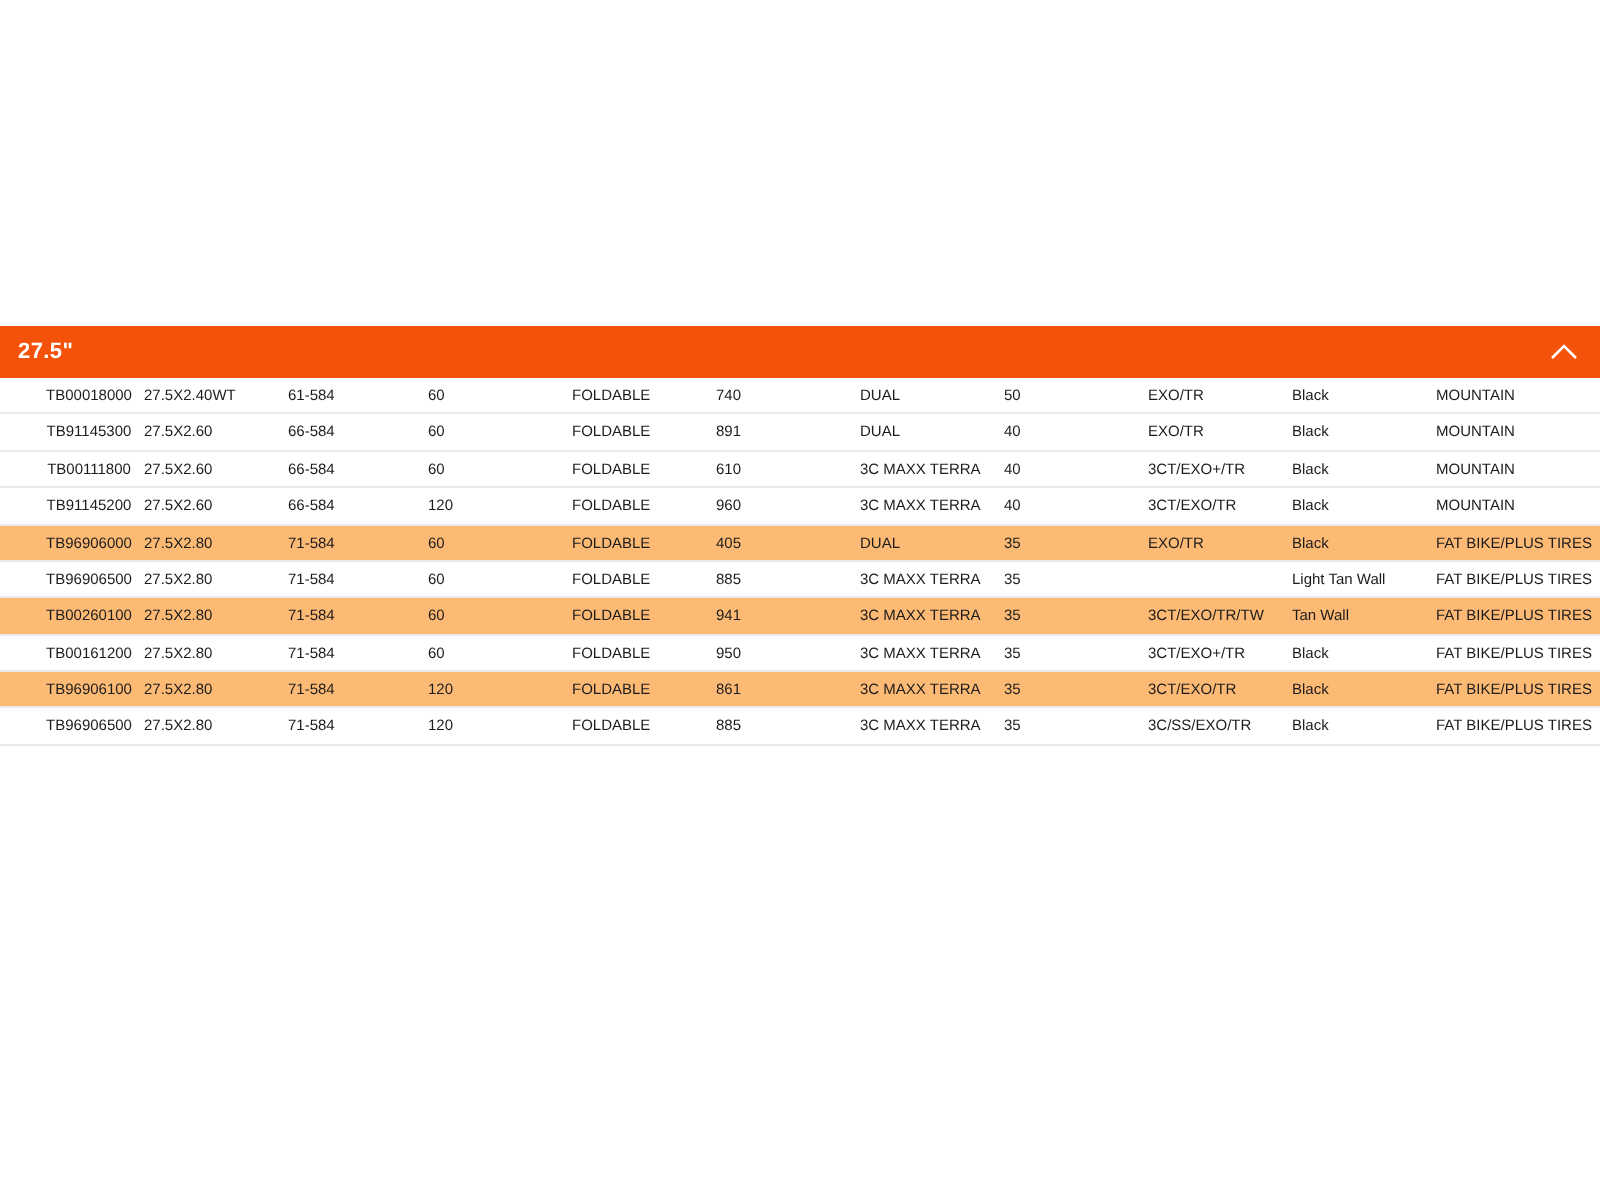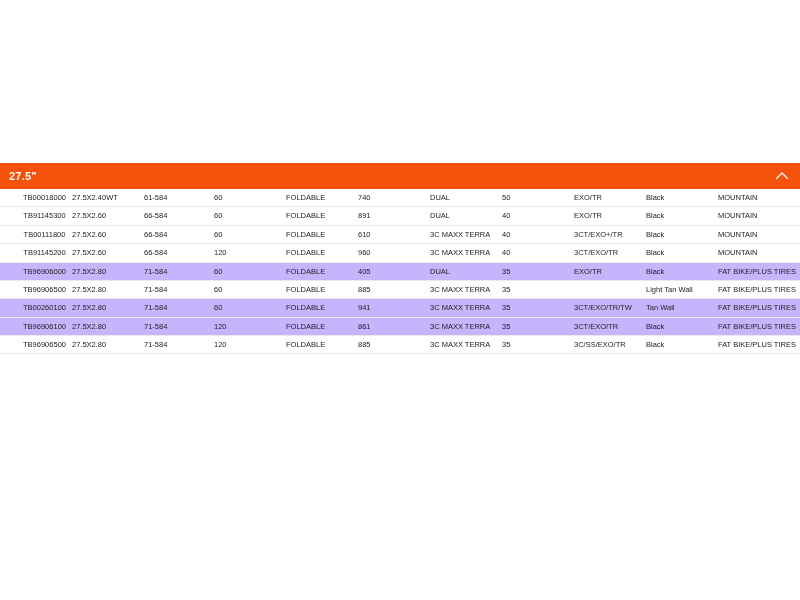--- a/index.html
+++ b/index.html
@@ -51,21 +51,21 @@
     font-size: 7.5px;
     color: #1c1c1c;
   }
   table.spec-table td {
     padding: 4px 4px 4px 0;
     vertical-align: middle;
     line-height: 1.25;
     border-bottom: 1px solid #e9e9e9;
   }
   table.spec-table tr.alt td {
-    background: #c4b5fd;
+    background: #fdba74;
     margin-top: 20px;
   }
   table.spec-table tr td:first-child {
     padding-left: 21px;
     text-align: center;
   }
   .col0 { width: 72px; }
   .col1 { width: 72px; }
   .col2 { width: 70px; }
   .col3 { width: 72px; }
@@ -192,20 +192,33 @@
           <td>71-584</td>
           <td>60</td>
           <td>FOLDABLE</td>
           <td>941</td>
           <td>3C MAXX TERRA</td>
           <td>35</td>
           <td>3CT/EXO/TR/TW</td>
           <td>Tan Wall</td>
           <td>FAT BIKE/PLUS TIRES</td>
         </tr>
+        <tr>
+          <td>TB00161200</td>
+          <td>27.5X2.80</td>
+          <td>71-584</td>
+          <td>60</td>
+          <td>FOLDABLE</td>
+          <td>950</td>
+          <td>3C MAXX TERRA</td>
+          <td>35</td>
+          <td>3CT/EXO+/TR</td>
+          <td>Black</td>
+          <td>FAT BIKE/PLUS TIRES</td>
+        </tr>
         <tr class="alt">
           <td>TB96906100</td>
           <td>27.5X2.80</td>
           <td>71-584</td>
           <td>120</td>
           <td>FOLDABLE</td>
           <td>861</td>
           <td>3C MAXX TERRA</td>
           <td>35</td>
           <td>3CT/EXO/TR</td>

